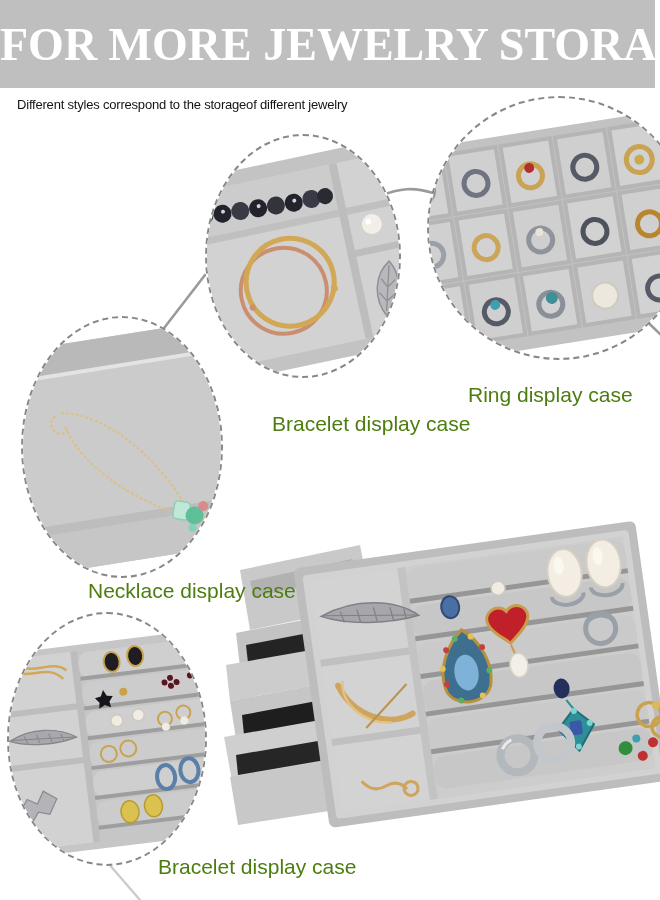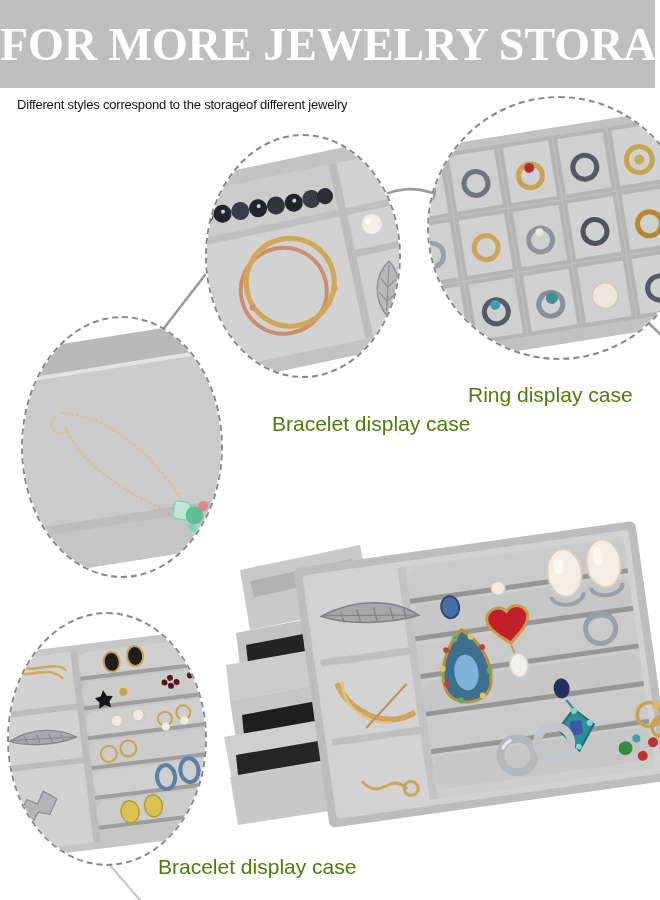--- a/index.html
+++ b/index.html
@@ -364,15 +364,16 @@
           <circle cx="432" cy="222" r="12"></circle>
             <circle cx="443" cy="236" r="10"></circle>
         </g>
         <circle cx="440" cy="214" r="4" fill="#d8b960"></circle>
       </g>
     </g>
   </svg>
 
   <div class="photo-label" id="label-bracelet">Bracelet display case</div>
   <div class="photo-label" id="label-ring">Ring display case</div>
+  <div class="photo-label" id="label-necklace">Necklace display case</div>
   <div class="photo-label" id="label-earring">Bracelet display case</div>
 
 </div>
 
 </body></html>

